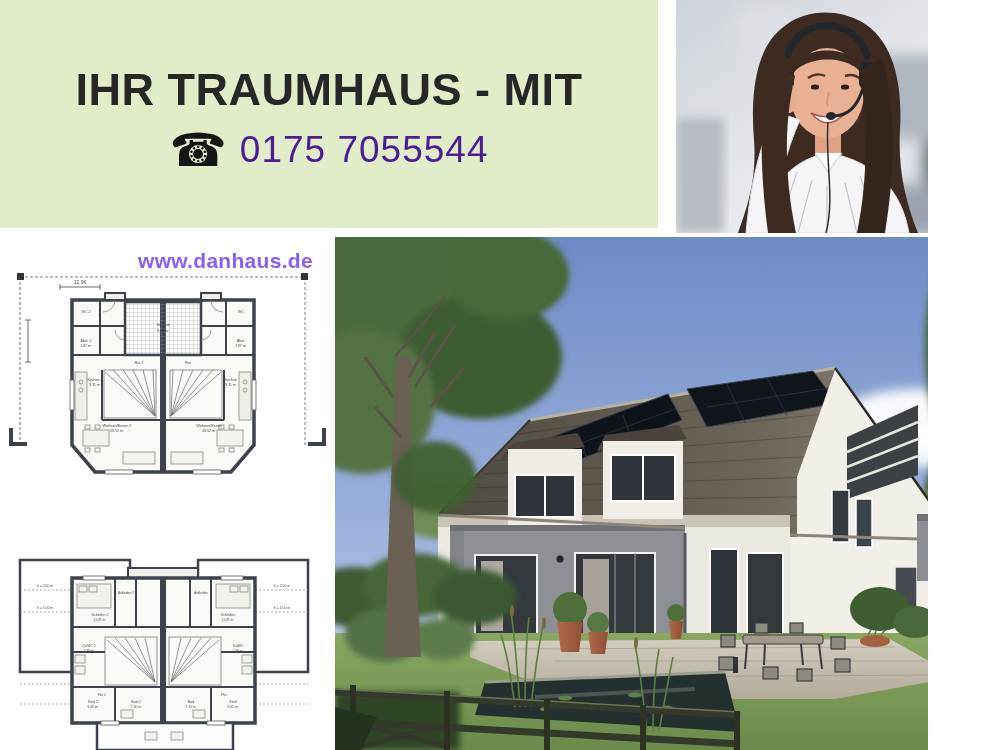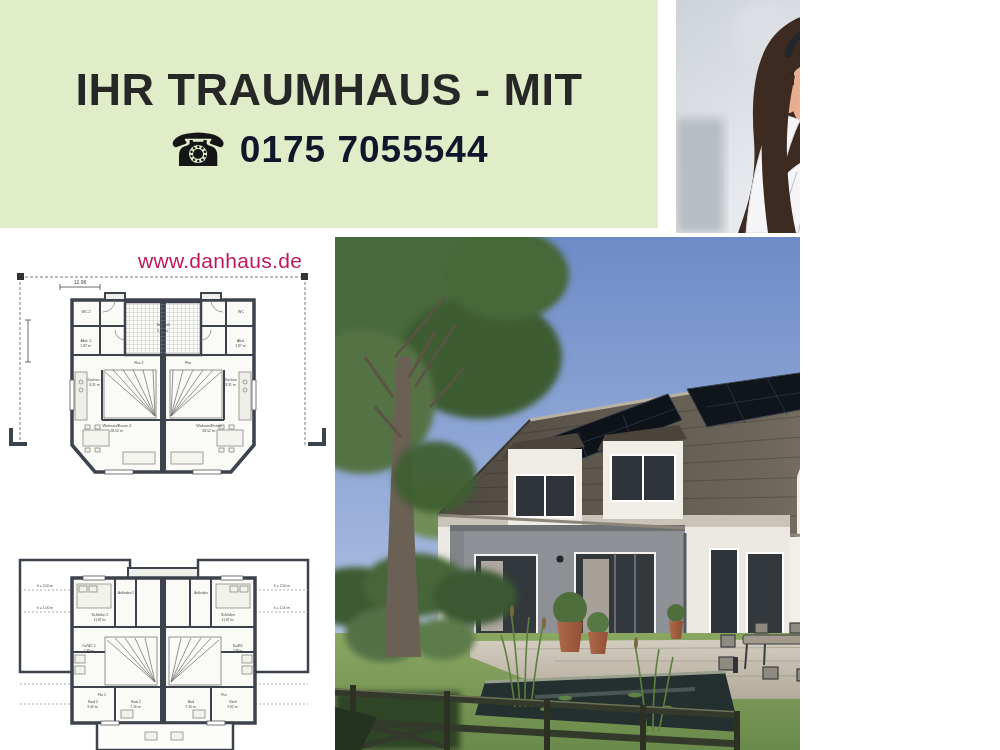--- a/index.html
+++ b/index.html
@@ -1,31 +1,31 @@
 <!DOCTYPE html>
 <html><head>
 <meta charset="utf-8">
 <style>
   html,body{margin:0;padding:0;background:#ffffff;}
   *{box-sizing:border-box;}
-  .canvas{position:relative;width:800px;height:750px;background:#ffffff;overflow:hidden;
+  .canvas{position:relative;width:928px;height:750px;background:#ffffff;overflow:hidden;
           font-family:"Liberation Sans",sans-serif;}
   
   .green-panel{position:absolute;left:0;top:0;width:658px;height:228px;background:#e0edc8;
                display:flex;flex-direction:column;align-items:center;justify-content:center;padding-top:6px;}
   .headline{color:#272727;font-weight:bold;font-size:45px;line-height:54px;letter-spacing:.5px;
             text-align:center;white-space:nowrap;}
   .phone-row{display:flex;align-items:center;margin-top:12px;}
   .phone-glyph{font-size:46px;color:#151515;margin-right:13px;line-height:40px;}
-  .phone-number{font-size:37px;font-weight:bold;color:#0f172a;letter-spacing:1px;}
+  .phone-number{font-size:37px;font-weight:normal;color:#4c1d95;letter-spacing:1px;}
   
   .agent-photo{position:absolute;left:676px;top:0;width:324px;height:233px;overflow:hidden;}
   
   .plans-col{position:absolute;left:0;top:237px;width:335px;height:513px;background:#ffffff;}
-  .website{position:absolute;left:138px;top:12px;font-size:21px;font-weight:normal;color:#be185d;
+  .website{position:absolute;left:138px;top:12px;font-size:21px;font-weight:bold;color:#8b5cf6;
            letter-spacing:.3px;}
   .plan-svg{position:absolute;left:5px;}
   .plan-label{fill:#474747;}
   
   .house-photo{position:absolute;left:335px;top:237px;width:665px;height:513px;overflow:hidden;}
   svg text{font-family:"Liberation Sans",sans-serif;}
 </style>
 </head>
 <body>
 

